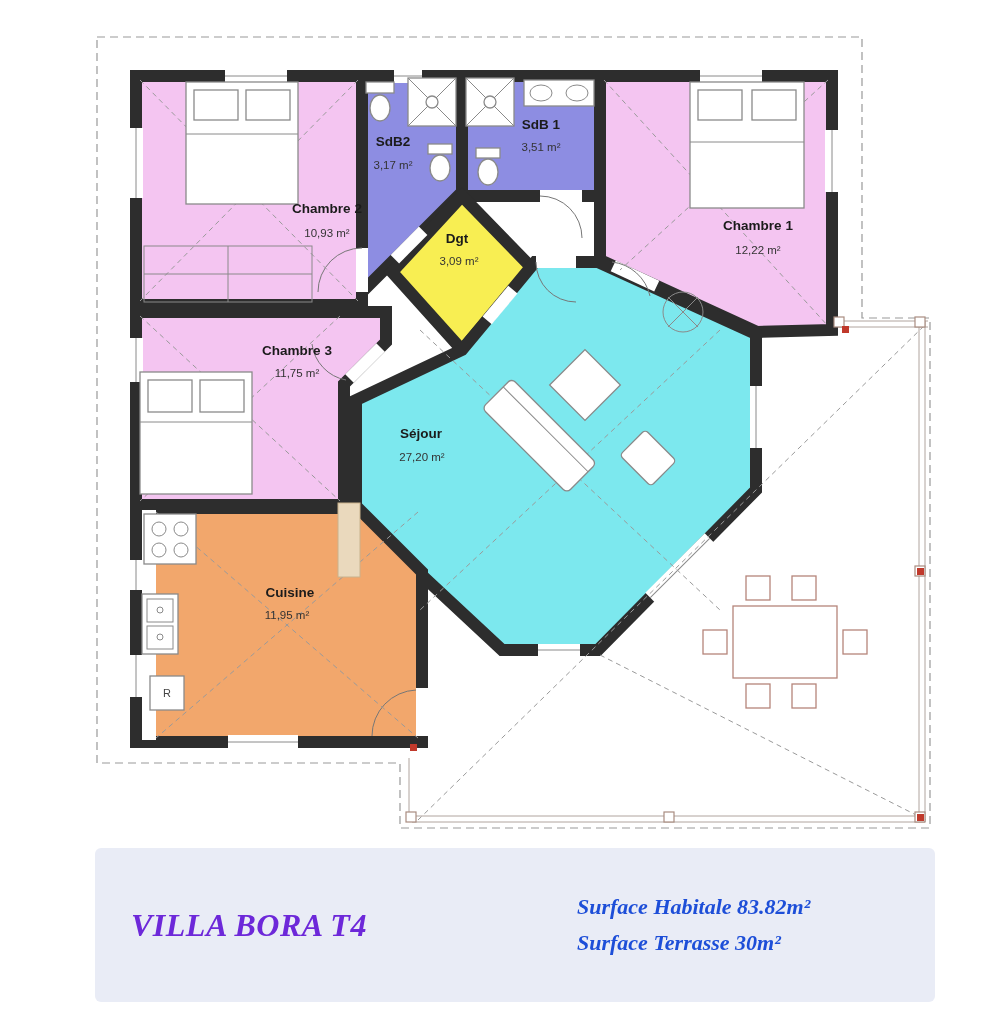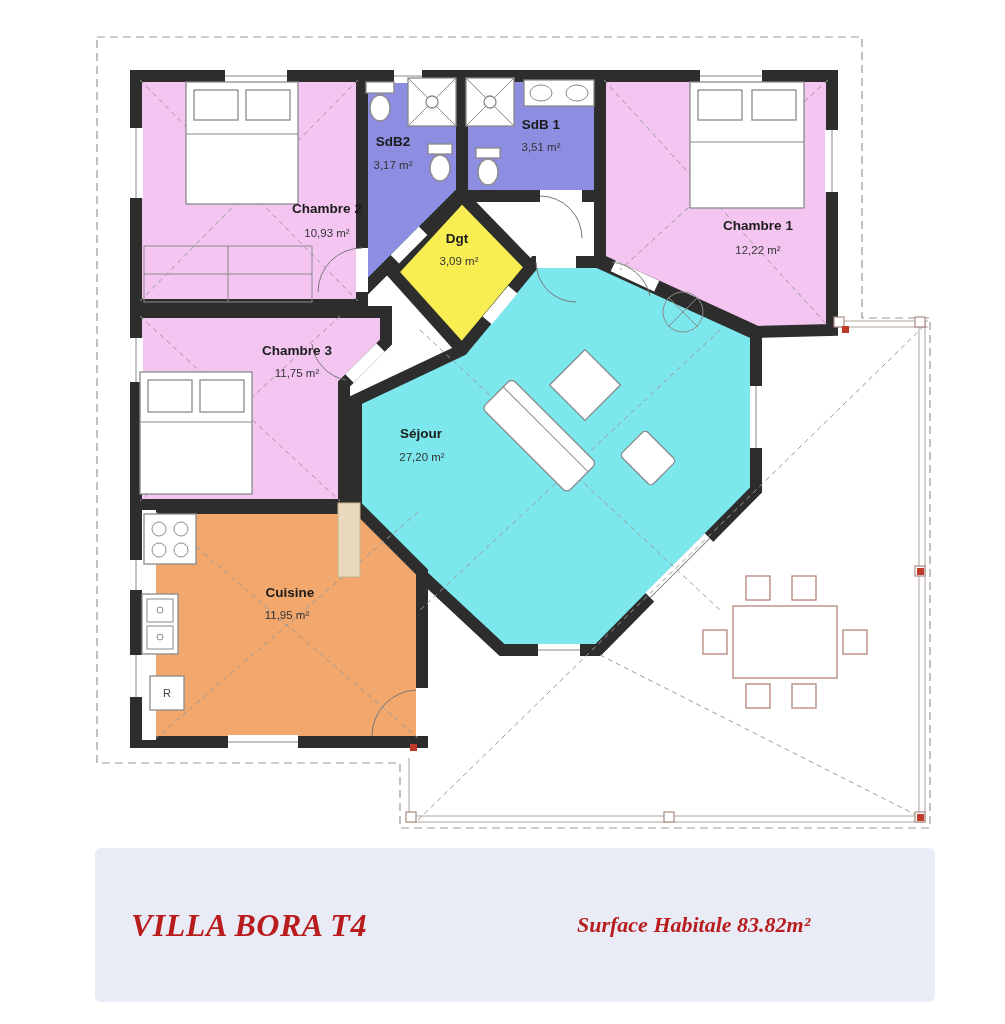--- a/index.html
+++ b/index.html
@@ -20,23 +20,23 @@
   .wcut{fill:#ffffff;}
   .winline{stroke:#8a8a8a;stroke-width:1;}
   .plan-label{font-family:"Liberation Sans",sans-serif;font-size:13.5px;font-weight:600;
               fill:#1b1b1b;text-anchor:middle;}
   .plan-area{font-family:"Liberation Sans",sans-serif;font-size:11.5px;fill:#333;text-anchor:middle;}
   .r-label{font-family:"Liberation Sans",sans-serif;font-size:11px;fill:#444;text-anchor:middle;}
   
   .banner{position:absolute;left:95px;top:848px;width:840px;height:154px;background:#e9ecf6;
           border-radius:6px;display:flex;align-items:center;font-family:"Liberation Serif",serif;}
   .banner-title{margin-left:36px;font-size:32px;font-style:italic;font-weight:bold;
-                color:#b91c1c;letter-spacing:.5px;white-space:nowrap;}
+                color:#6d28d9;letter-spacing:.5px;white-space:nowrap;}
   .banner-stats{margin-left:auto;margin-right:58px;width:300px;}
-  .banner-stat{font-size:22px;font-style:italic;font-weight:600;color:#b91c1c;margin:10px 0;white-space:nowrap;}
+  .banner-stat{font-size:22px;font-style:italic;font-weight:600;color:#1d4ed8;margin:10px 0;white-space:nowrap;}
 </style>
 </head>
 <body>
 
 <div class="page">
 
   <svg width="1005" height="845" viewBox="0 0 1005 845">
 
     <path class="dash" d="M97,37 L862,37 L862,318 L930,318 L930,828 L400,828 L400,763 L97,763 Z"></path>
 
@@ -247,16 +247,17 @@
       <text class="plan-label" x="290" y="597">Cuisine</text>
       <text class="plan-area" x="287" y="619">11,95 m²</text>
       <text class="r-label" x="167" y="697">R</text>
     </g>
   </svg>
 
   <div class="banner">
     <div class="banner-title">VILLA BORA T4</div>
     <div class="banner-stats">
       <div class="banner-stat">Surface Habitale 83.82m²</div>
+      <div class="banner-stat">Surface Terrasse 30m²</div>
     </div>
   </div>
 
 </div>
 
 </body></html>

